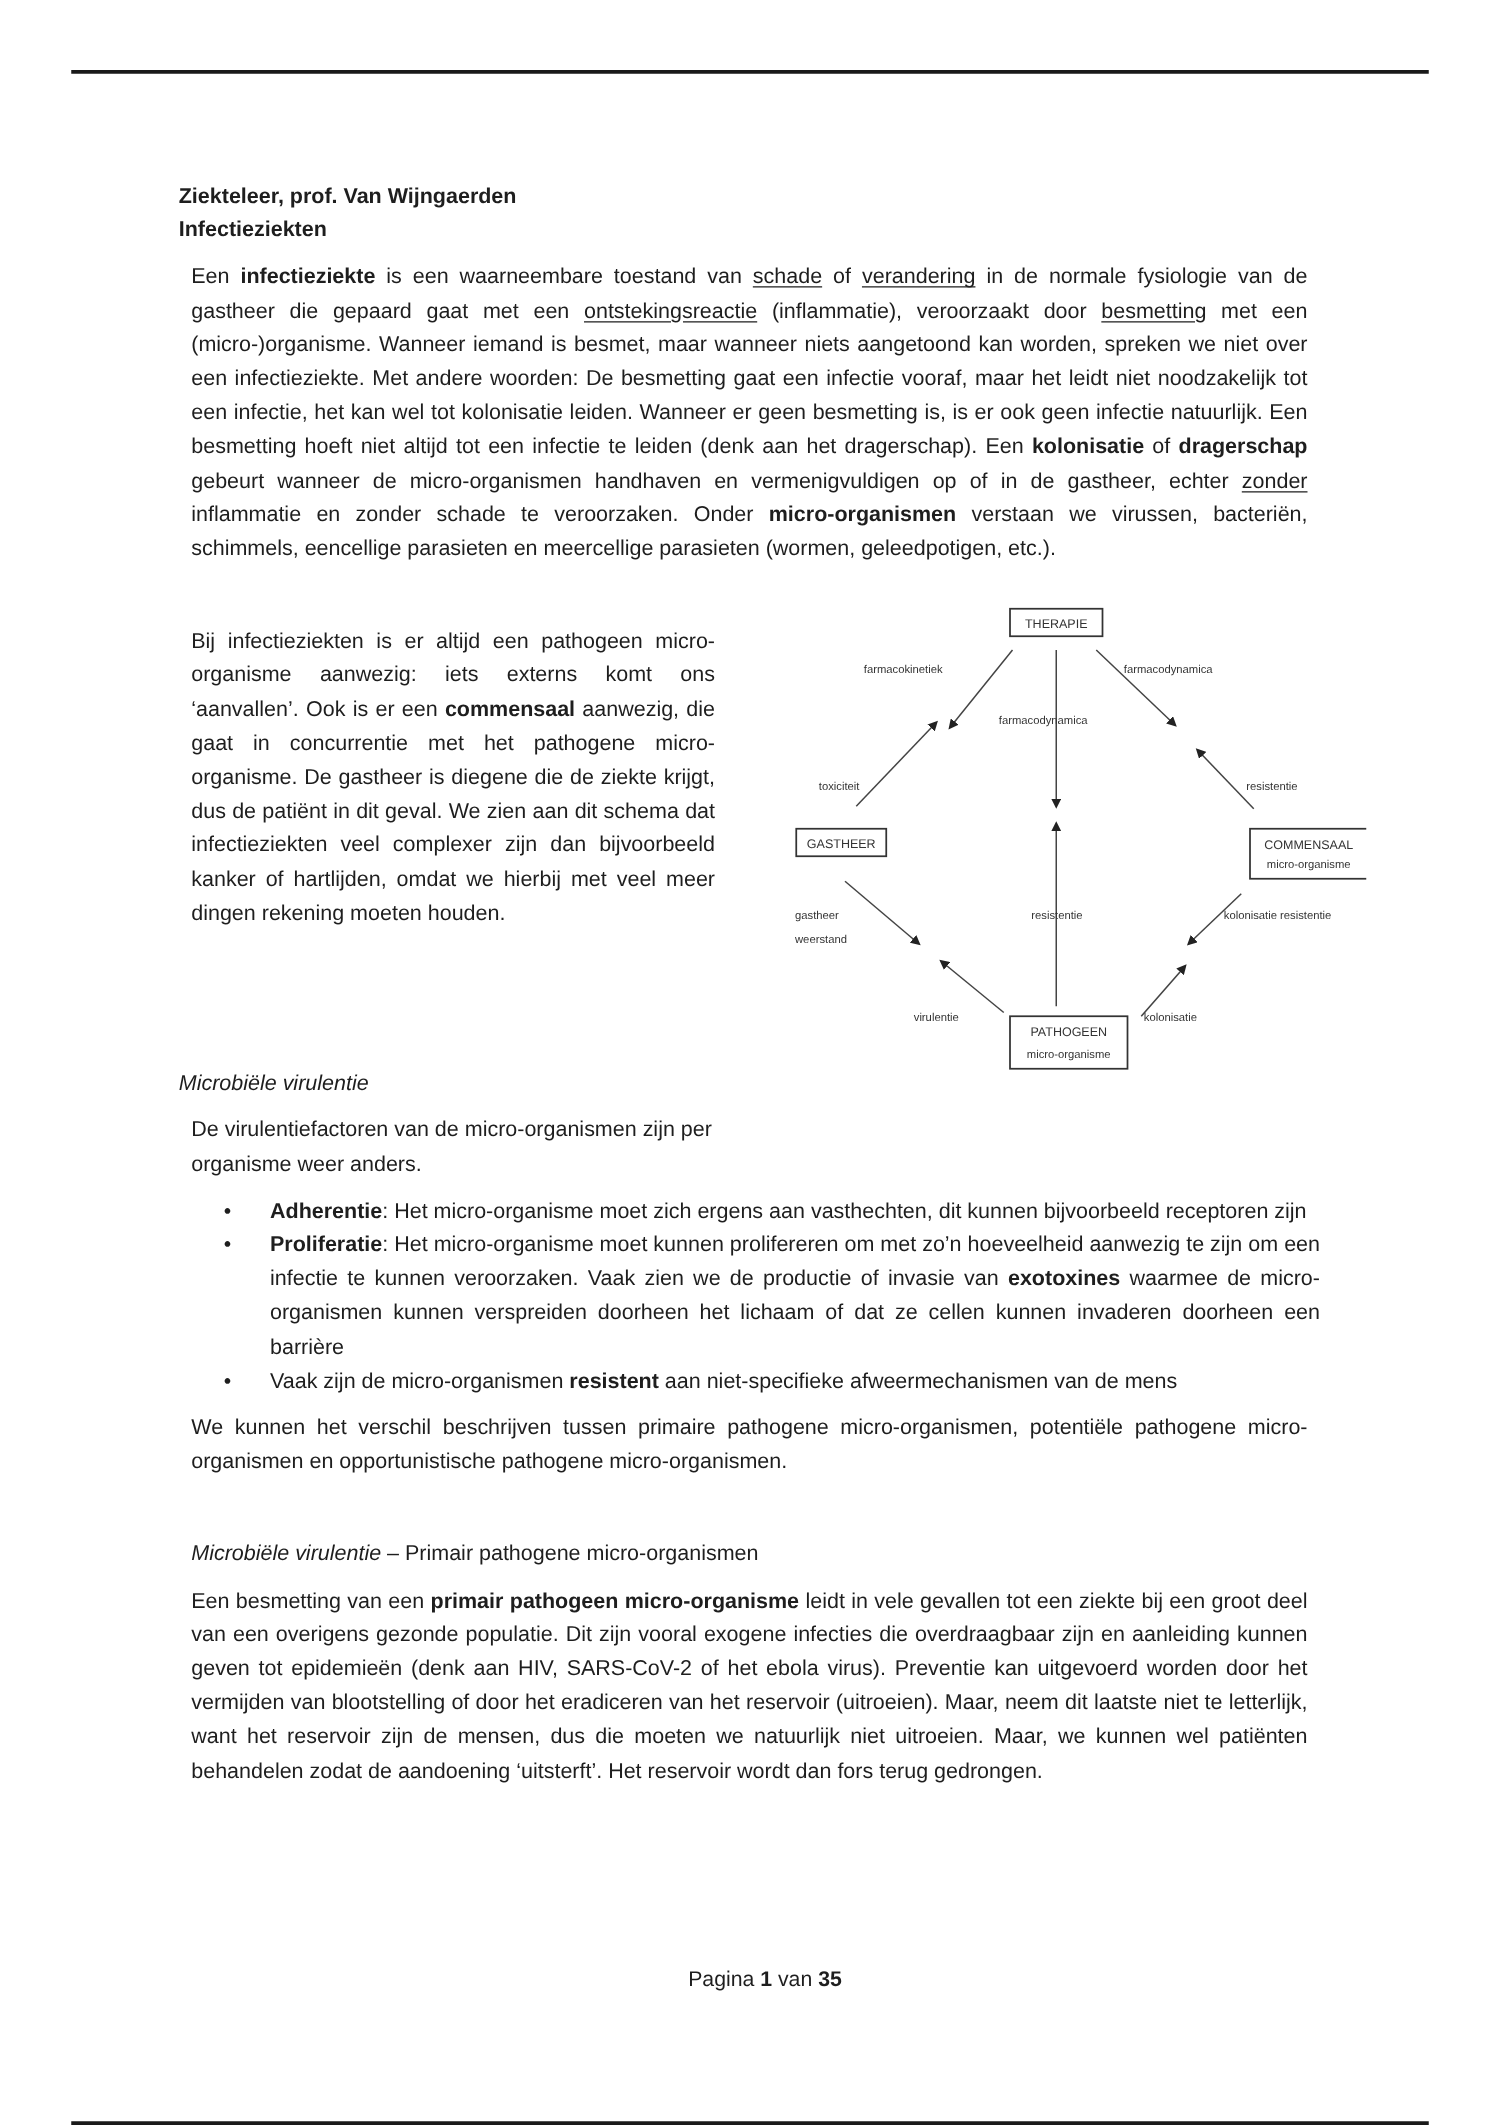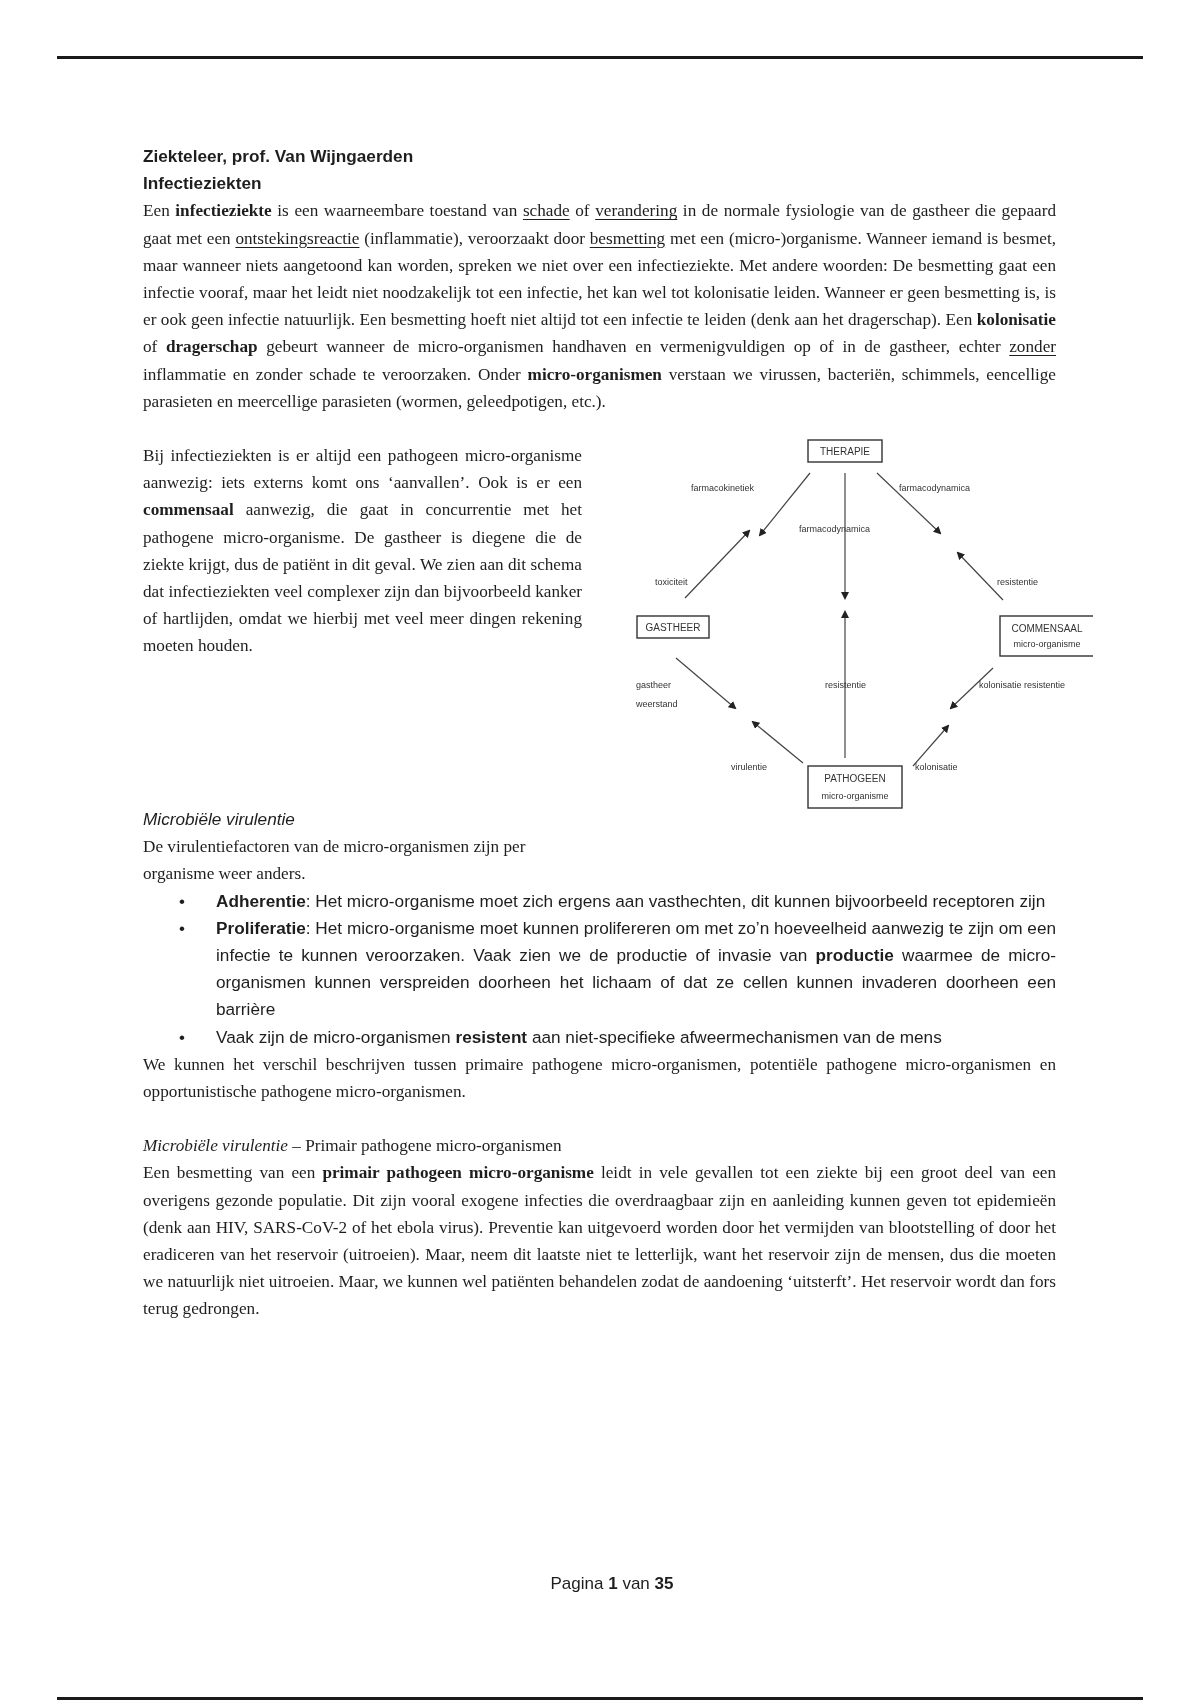--- a/index.html
+++ b/index.html
@@ -3,21 +3,21 @@
   <meta charset="utf-8">
   <style>
     html, body { margin: 0; padding: 0; background: #ffffff; }
     body { width: 1200px; height: 1700px; position: relative; overflow: hidden;
            font-family: "Liberation Sans", "DejaVu Sans", sans-serif; color: #1e1e1e; }
     .rule { position: absolute; height: 3px; background: #1a1a1a; }
     .rule.top { left: 57px; width: 1086px; top: 56px; }
     .rule.bottom { left: 57px; width: 1086px; top: 1697px; }
     .page { position: absolute; left: 143px; top: 143px; width: 913px;
             font-size: 17.2px; line-height: 27.2px; }
-    .p { margin: 0; text-align: justify; font-family: Liberation Serif, serif; }
+    .p { margin: 10px; text-align: justify; }
     .p.last-left { text-align: left; }
     b { font-weight: bold; }
     u { text-decoration: underline; text-underline-offset: 3px; }
     .h { font-weight: bold; margin: 0; }
     .i { font-style: italic; margin: 0; }
     .gap { height: 27px; }
     .two-col { position: relative; height: 360px; }
     .col-left { position: absolute; left: 0; top: 0; width: 439px; }
     .diagram { position: absolute; left: 460px; top: -14px; width: 490px; height: 390px; }
     .diagram svg { width: 100%; height: 100%; }
@@ -98,21 +98,21 @@
       </svg>
     </div>
   </div>
 
   <div style="height: 4px;"></div>
   <p class="i">Microbiële virulentie</p>
   <p class="p last-left" style="width: 439px; text-align: left;">De virulentiefactoren van de micro-organismen zijn per organisme weer anders.</p>
 
   <ul class="bullets">
     <li><b>Adherentie</b><span>: Het micro-organisme moet zich ergens aan vasthechten, dit kunnen bijvoorbeeld receptoren zijn</span></li>
-    <li><b>Proliferatie</b><span>: Het micro-organisme moet kunnen prolifereren om met zo’n hoeveelheid aanwezig te zijn om een infectie te kunnen veroorzaken. Vaak zien we de productie of invasie van </span><b>productie</b><span> waarmee de micro-organismen kunnen verspreiden doorheen het lichaam of dat ze cellen kunnen invaderen doorheen een barrière</span></li>
+    <li><b>Proliferatie</b><span>: Het micro-organisme moet kunnen prolifereren om met zo’n hoeveelheid aanwezig te zijn om een infectie te kunnen veroorzaken. Vaak zien we de productie of invasie van </span><b>exotoxines</b><span> waarmee de micro-organismen kunnen verspreiden doorheen het lichaam of dat ze cellen kunnen invaderen doorheen een barrière</span></li>
     <li><span>Vaak zijn de micro-organismen </span><b>resistent</b><span> aan niet-specifieke afweermechanismen van de mens</span></li>
   </ul>
 
   <p class="p">We kunnen het verschil beschrijven tussen primaire pathogene micro-organismen, potentiële pathogene micro-organismen en opportunistische pathogene micro-organismen.</p>
 
   <div class="gap"></div>
 
   <p class="p"><i>Microbiële virulentie</i><span> – Primair pathogene micro-organismen</span></p>
   <p class="p"><span>Een besmetting van een </span><b>primair pathogeen micro-organisme</b><span> leidt in vele gevallen tot een ziekte bij een groot deel van een overigens gezonde populatie. Dit zijn vooral exogene infecties die overdraagbaar zijn en aanleiding kunnen geven tot epidemieën (denk aan HIV, SARS-CoV-2 of het ebola virus). Preventie kan uitgevoerd worden door het vermijden van blootstelling of door het eradiceren van het reservoir (uitroeien). Maar, neem dit laatste niet te letterlijk, want het reservoir zijn de mensen, dus die moeten we natuurlijk niet uitroeien. Maar, we kunnen wel patiënten behandelen zodat de aandoening ‘uitsterft’. Het reservoir wordt dan fors terug gedrongen.</span></p>
 </div>

